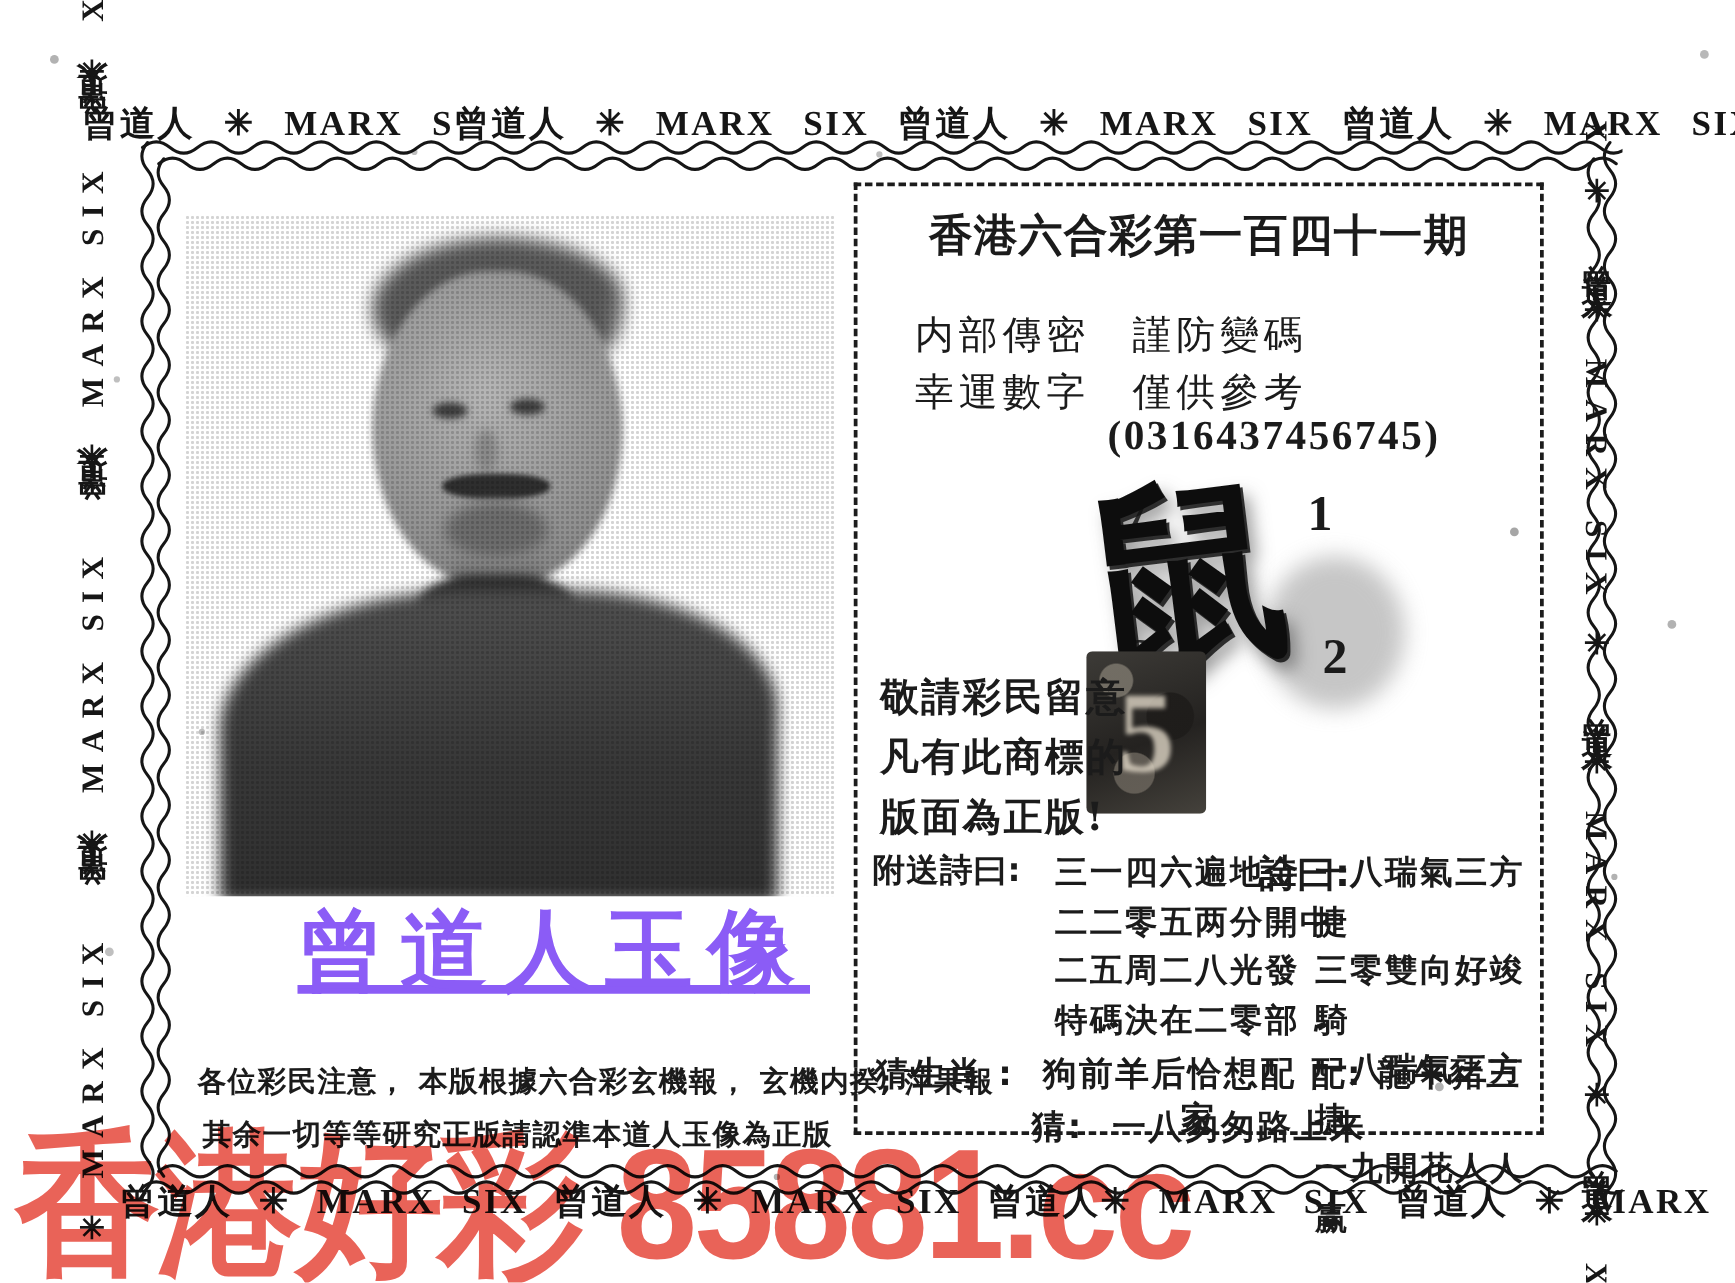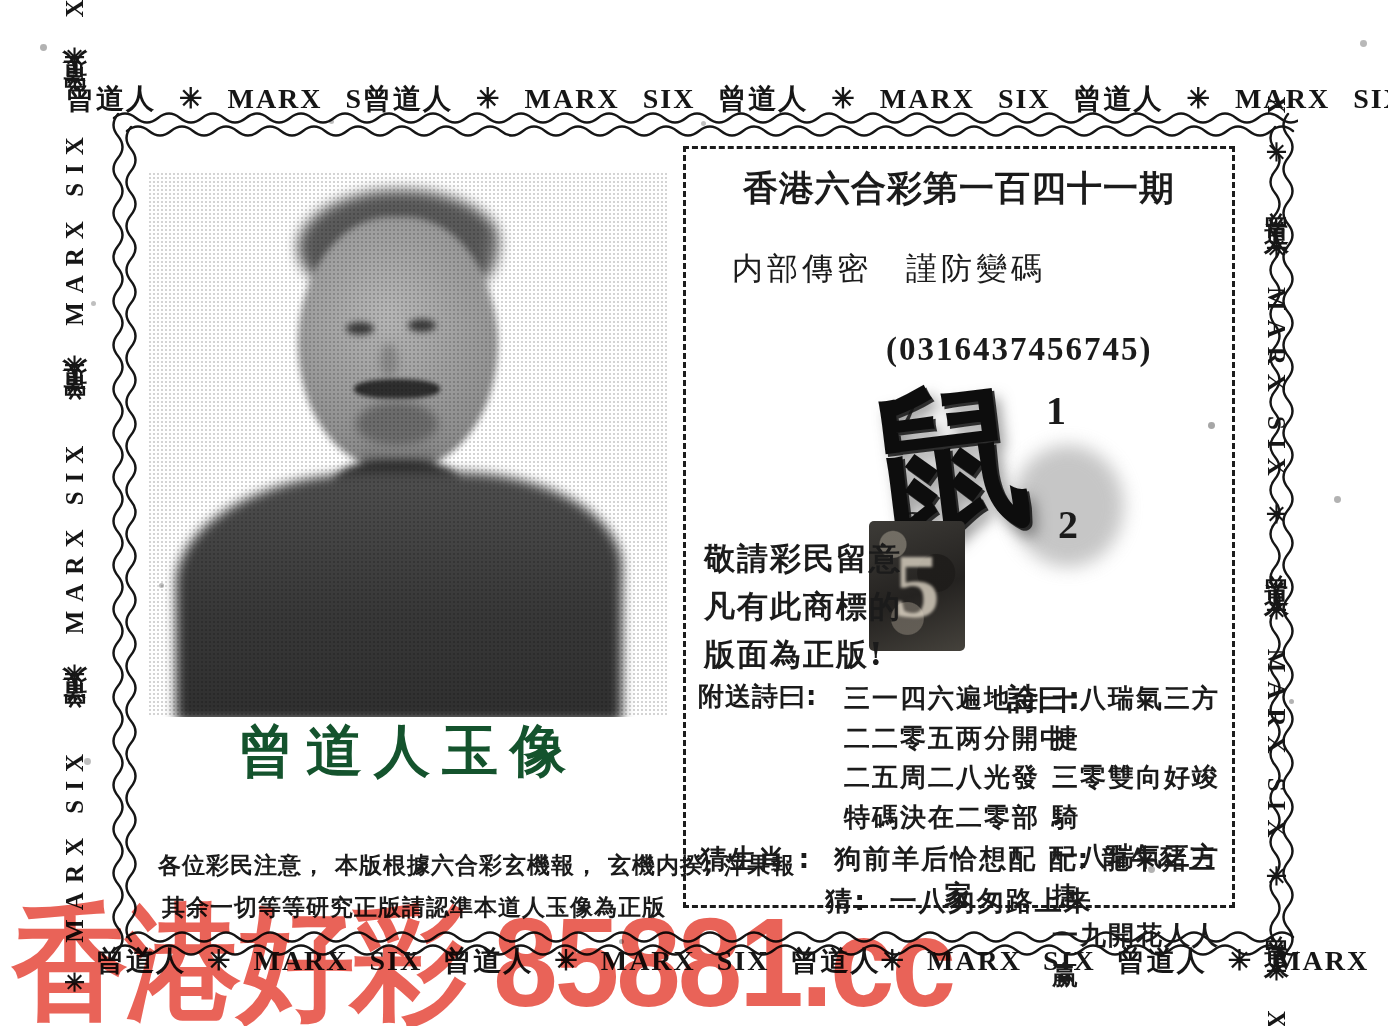--- a/index.html
+++ b/index.html
@@ -33,22 +33,22 @@
   .ph-beard{left:208px;top:230px;width:82px;height:44px;background:#6b6b6b;border-radius:50%;filter:blur(5px);}
   .ph-neck{left:214px;top:278px;width:72px;height:52px;background:#7a7a7a;filter:blur(5px);}
   .ph-collar{left:186px;top:288px;width:126px;height:62px;background:#2d2d2d;border-radius:40%;filter:blur(4px);}
   .ph-body{left:28px;top:300px;width:446px;height:250px;
            background:linear-gradient(180deg,#4f4f4f 0%,#383838 55%,#2f2f2f 100%);
            border-radius:45% 38% 6px 6px;filter:blur(6px);}
   .ph-white{left:352px;top:10px;width:160px;height:170px;background:#fff;border-radius:50%;filter:blur(12px);}
   .ph-dots{left:0;top:0;width:100%;height:100%;
            background-image:radial-gradient(rgba(0,0,0,.17) 1px,transparent 1.5px);
            background-size:4px 4px;mix-blend-mode:multiply;}
-  .photo-caption{left:238px;top:714px;font-size:56px;font-weight:900;letter-spacing:12px;
-                 font-family:"DejaVu Serif","Liberation Serif",serif;color:#14532d;}
+  .photo-caption{left:238px;top:714px;font-size:70px;font-weight:900;letter-spacing:12px;
+                 font-family:"DejaVu Serif","Liberation Serif",serif;color:#8b5cf6;text-decoration:underline;}
   
   .disc1{left:158px;top:850px;font-size:23px;letter-spacing:1px;font-weight:600;}
   .disc2{left:162px;top:892px;font-size:23px;letter-spacing:1px;font-weight:600;}
   
   .ticket{left:683px;top:146px;width:552px;height:762px;border:3px dashed #1c1c1c;box-sizing:border-box;}
   .ticket>div{position:absolute;}
   .t-title{left:0;right:0;top:16px;text-align:center;font-size:35px;font-weight:900;letter-spacing:1px;
            font-family:Liberation Serif, serif;}
   .t-notice{left:46px;top:96px;font-size:31px;letter-spacing:4px;line-height:46px;font-weight:500;
             font-family:"DejaVu Serif","Liberation Serif",serif;}
@@ -133,20 +133,21 @@
 <div class="abs photo-caption">曾道人玉像</div>
 
 <div class="abs disc1">各位彩民注意， 本版根據六合彩玄機報， 玄機内揆; 萍果報</div>
 <div class="abs disc2">其余一切等等研究正版請認準本道人玉像為正版</div>
 
 <div class="abs ticket">
   <div class="t-title">香港六合彩第一百四十一期</div>
 
   <div class="t-notice">
     <div><span>内部傳密</span><span class="gap"></span><span>謹防變碼</span></div>
+    <div><span>幸運數字</span><span class="gap"></span><span>僅供參考</span></div>
   </div>
 
   <div class="t-code">(0316437456745)</div>
 
   <div class="t-halo"></div>
   <div class="t-num n-tl">7</div>
   <div class="t-num n-tr">1</div>
   <div class="t-zodiac">鼠</div>
   <div class="t-num n-bl">3</div>
   <div class="t-num n-br">2</div>

